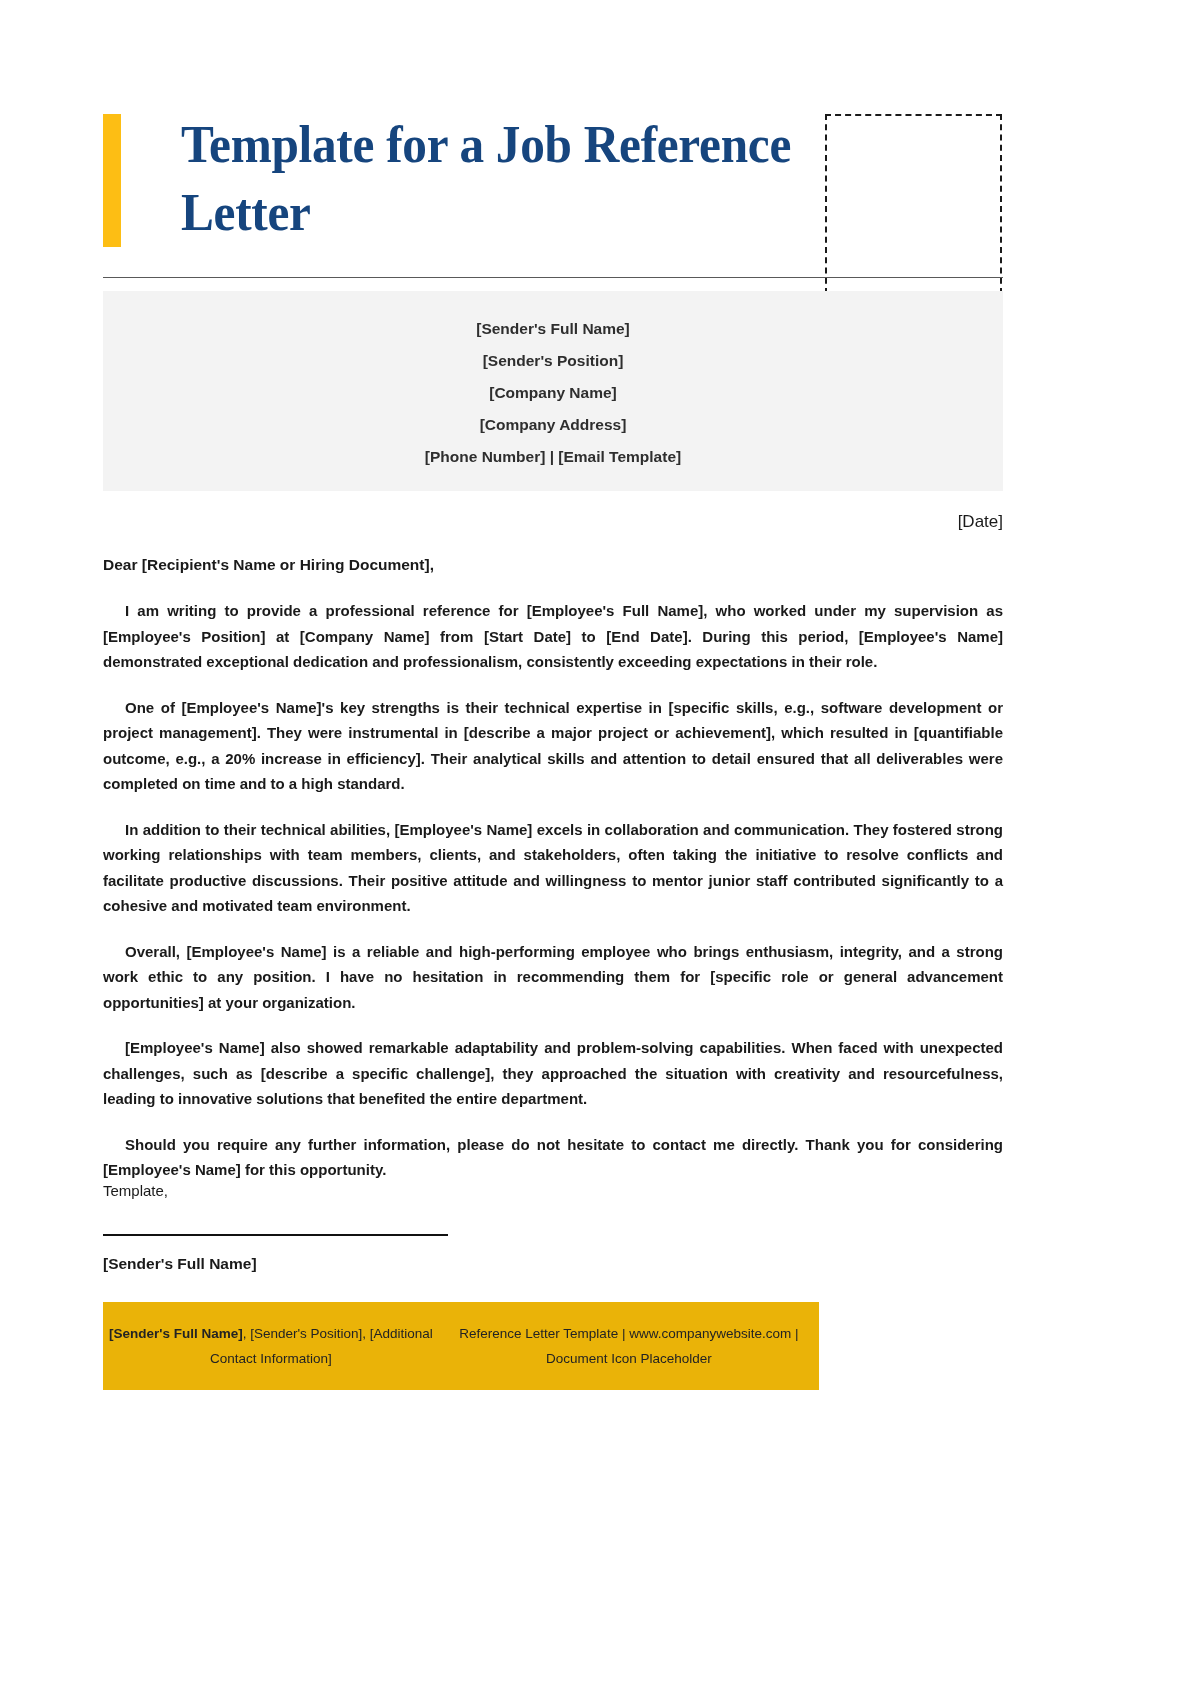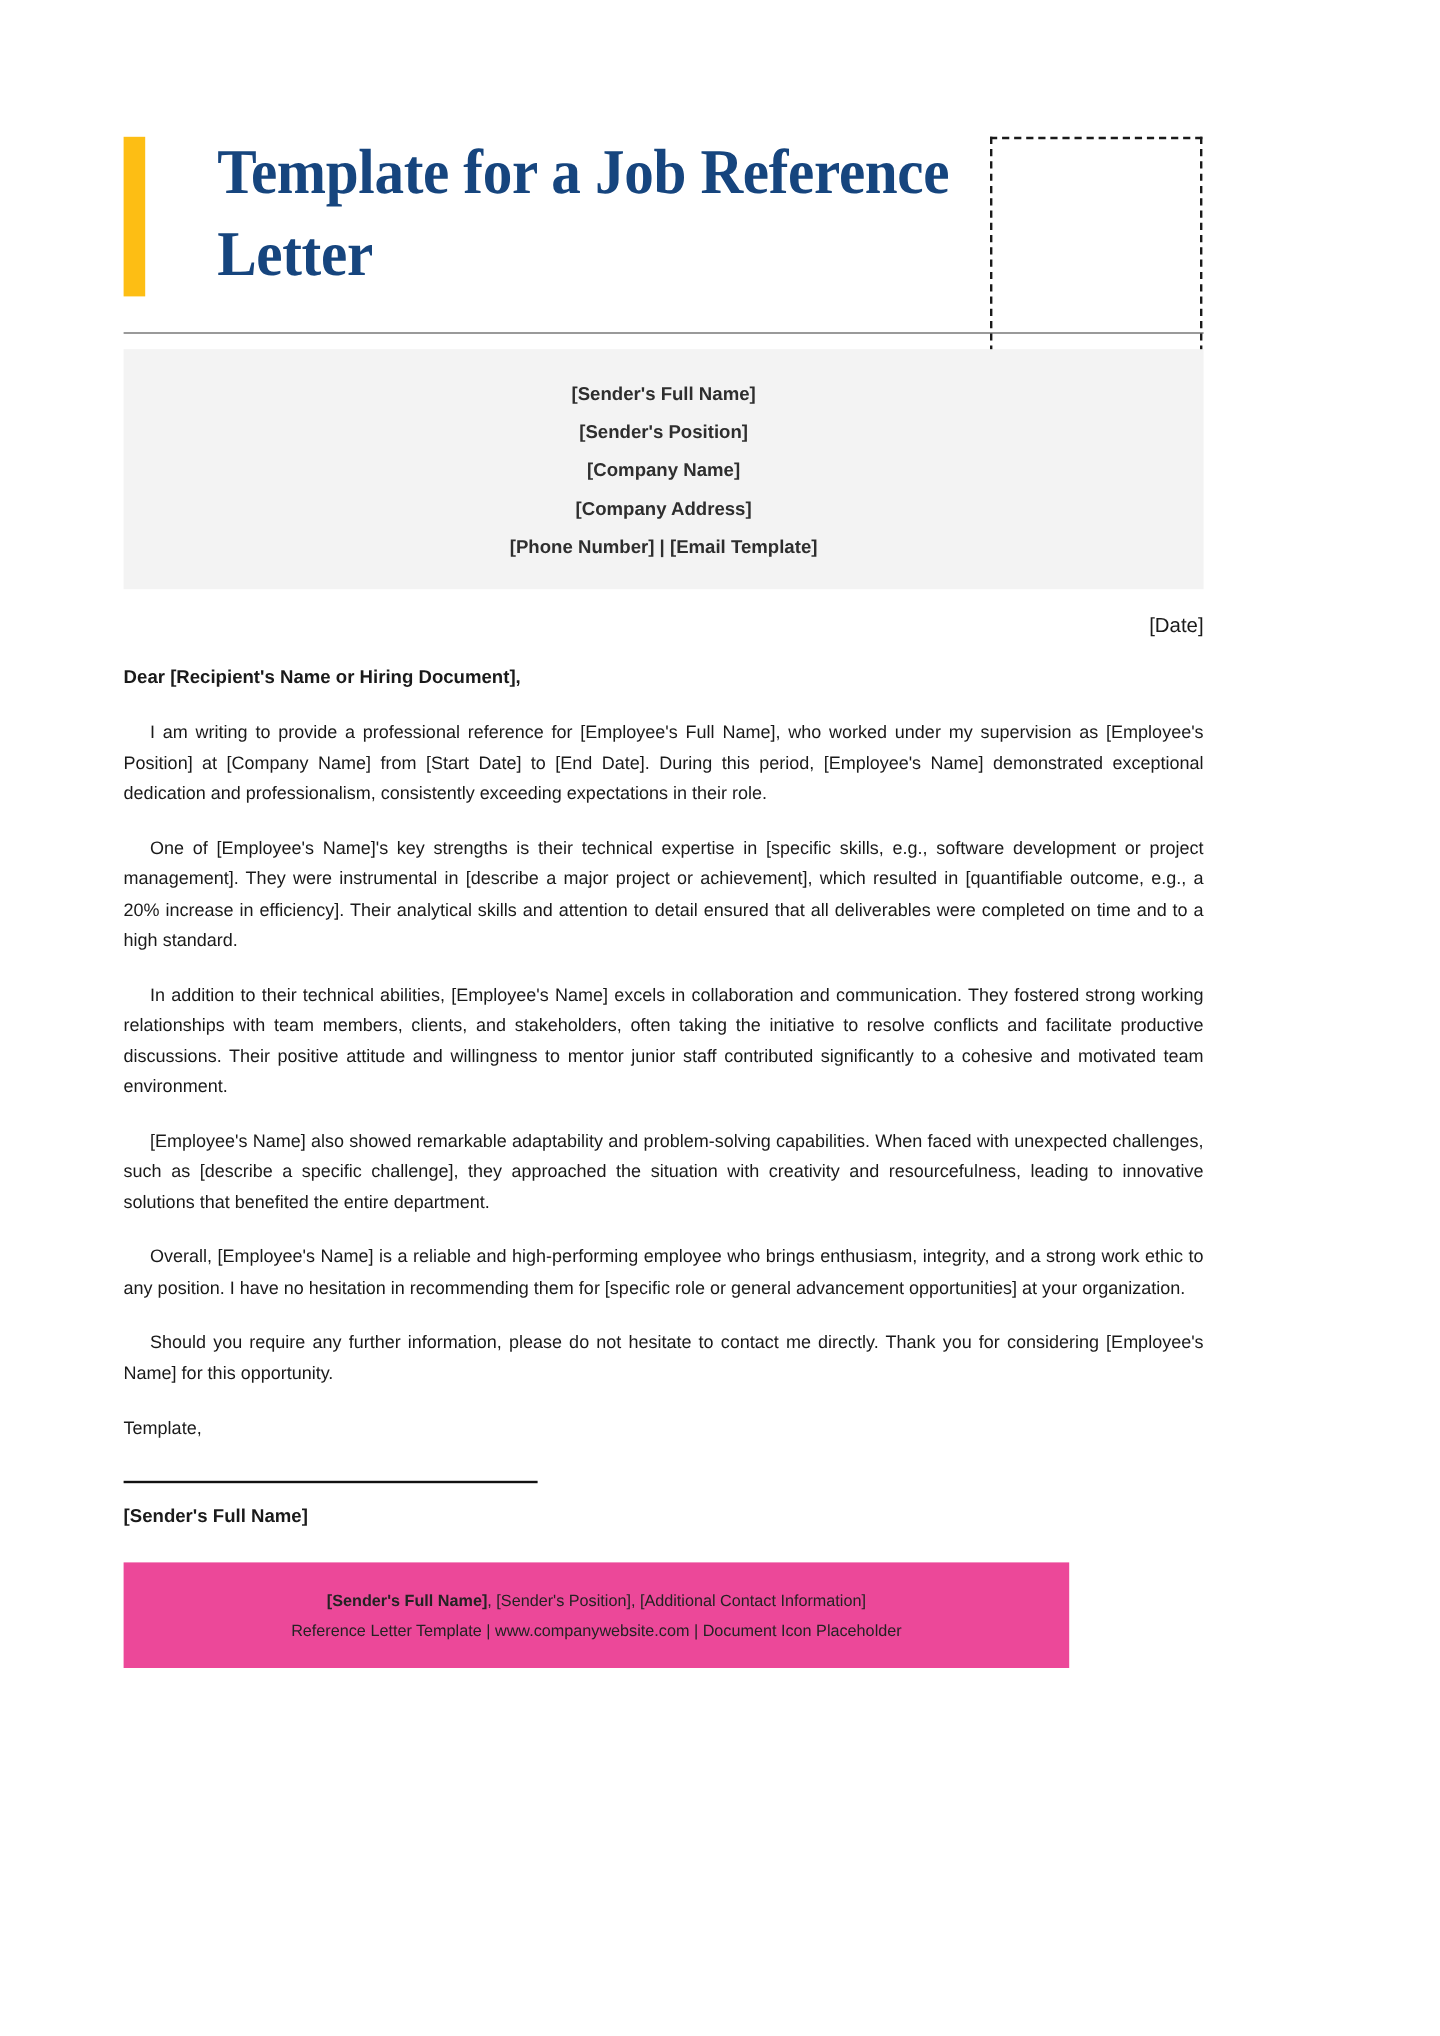--- a/index.html
+++ b/index.html
@@ -122,20 +122,21 @@
   }
   .para {
     font-size: 15px;
     color: #1a1a1a;
     line-height: 25.5px;
     text-align: justify;
     text-indent: 22px;
     margin: 0 0 20px 0;
     -webkit-hyphens: none;
     hyphens: none;
+    font-weight: bold;
   }
   .para:last-child { margin-bottom: 12px; }
 
   
   .closing {
     position: absolute;
     left: 103px;
     top: 1166px;
     width: 900px;
   }
@@ -157,25 +158,25 @@
     font-weight: bold;
     color: #1a1a1a;
     line-height: 20px;
   }
 
   
   .footer {
     position: absolute;
     left: 103px;
     top: 1288px;
-    width: 788px;
+    width: 716px;
     height: 88px;
-    background: #ec4899;
+    background: #eab308;
     display: flex;
-    flex-direction: column;
+    flex-direction: row;
     align-items: center;
     justify-content: center;
   }
   .footer-line-1 {
     font-size: 13.5px;
     color: #232323;
     line-height: 25px;
     text-align: center;
   }
   .footer-line-1 .bold {
@@ -208,22 +209,22 @@
     <div class="sender-line">[Phone Number] | [Email Template]</div>
   </div>
 
   <div class="date-line">[Date]</div>
 
   <div class="letter-body">
     <p class="salutation">Dear [Recipient's Name or Hiring Document],</p>
     <p class="para">I am writing to provide a professional reference for [Employee's Full Name], who worked under my supervision as [Employee's Position] at [Company Name] from [Start Date] to [End Date]. During this period, [Employee's Name] demonstrated exceptional dedication and professionalism, consistently exceeding expectations in their role.</p>
     <p class="para">One of [Employee's Name]'s key strengths is their technical expertise in [specific skills, e.g., software development or project management]. They were instrumental in [describe a major project or achievement], which resulted in [quantifiable outcome, e.g., a 20% increase in efficiency]. Their analytical skills and attention to detail ensured that all deliverables were completed on time and to a high standard.</p>
     <p class="para">In addition to their technical abilities, [Employee's Name] excels in collaboration and communication. They fostered strong working relationships with team members, clients, and stakeholders, often taking the initiative to resolve conflicts and facilitate productive discussions. Their positive attitude and willingness to mentor junior staff contributed significantly to a cohesive and motivated team environment.</p>
+    <p class="para">Overall, [Employee's Name] is a reliable and high-performing employee who brings enthusiasm, integrity, and a strong work ethic to any position. I have no hesitation in recommending them for [specific role or general advancement opportunities] at your organization.</p>
     <p class="para">[Employee's Name] also showed remarkable adaptability and problem-solving capabilities. When faced with unexpected challenges, such as [describe a specific challenge], they approached the situation with creativity and resourcefulness, leading to innovative solutions that benefited the entire department.</p>
-    <p class="para">Overall, [Employee's Name] is a reliable and high-performing employee who brings enthusiasm, integrity, and a strong work ethic to any position. I have no hesitation in recommending them for [specific role or general advancement opportunities] at your organization.</p>
     <p class="para">Should you require any further information, please do not hesitate to contact me directly. Thank you for considering [Employee's Name] for this opportunity.</p>
   </div>
 
   <div class="closing">
     <p class="sign-off">Template,</p>
     <div class="signature-line"></div>
     <div class="signature-name">[Sender's Full Name]</div>
   </div>
 
   <div class="footer">

